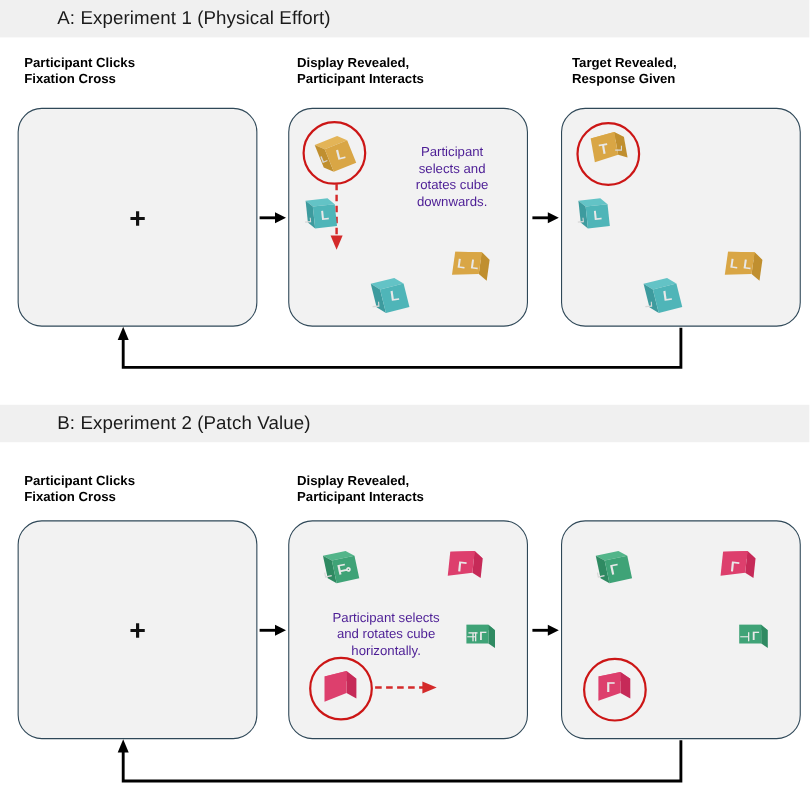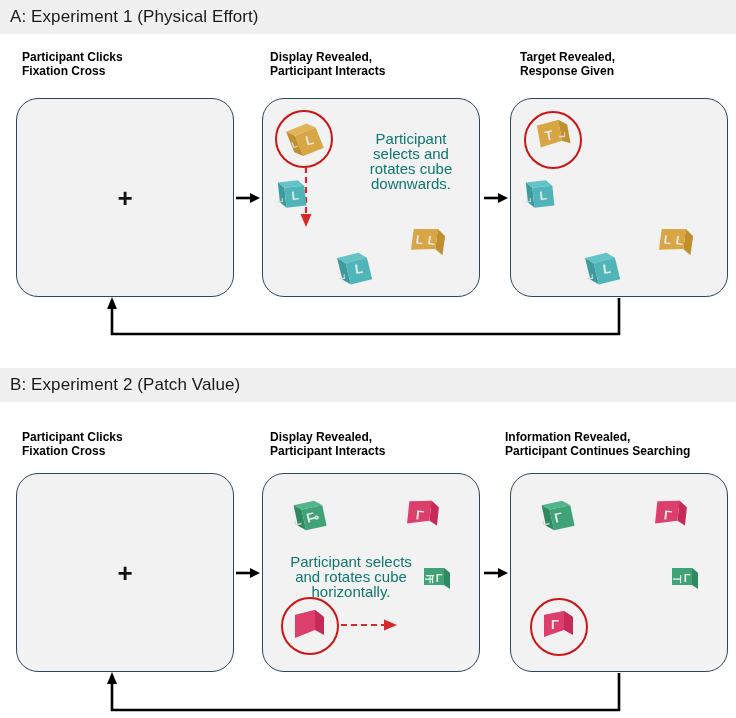--- a/index.html
+++ b/index.html
@@ -15,23 +15,24 @@
   
   .section-header {
     position: absolute;
     left: 0; width: 736px; height: 34px;
     background: #f0f0f0;
     display: flex; align-items: center;
   }
   .section-header-text {
     font-size: 17px;
     color: #1a1a1a;
-    padding-left: 10px;
+    padding-left: 24px;
     letter-spacing: 0.1px;
     white-space: nowrap;
+    margin-left: 28px;
   }
 
   
   .col-caption {
     position: absolute;
     font-size: 12px;
     font-weight: bold;
     color: #000;
     line-height: 14px;
     white-space: pre-line;
@@ -52,22 +53,22 @@
     transform: translate(-50%, -50%);
     font-size: 26px;
     font-weight: bold;
     color: #111;
     line-height: 1;
   }
 
   .panel-note {
     position: absolute;
     text-align: center;
-    font-size: 15px;
-    color: #0f766e;
+    font-size: 12px;
+    color: #4c1d95;
     line-height: 15px;
     white-space: pre-line;
   }
 
   
   .cube { position: absolute; }
   .cube svg { display: block; overflow: visible; }
 
   
   .sel-circle {
@@ -240,22 +241,20 @@
   </svg>
 
   <div class="section-header" style="top:368px;">
     <div class="section-header-text">B: Experiment 2 (Patch Value)</div>
   </div>
 
   <div class="col-caption" style="left:22px; top:430px; width:215px;">Participant Clicks
 Fixation Cross</div>
   <div class="col-caption" style="left:270px; top:430px; width:200px;">Display Revealed,
 Participant Interacts</div>
-  <div class="col-caption" style="left:505px; top:430px; width:228px;">Information Revealed,
-Participant Continues Searching</div>
 
   <div class="panel" style="left:16px; top:473px; width:218px; height:199px;">
     <div class="panel-inner">
       <div class="fixation-cross">+</div>
     </div>
   </div>
 
   <div class="panel" style="left:262px; top:473px; width:218px; height:199px;">
     <div class="panel-inner">
       <div class="panel-note" style="left:12px; top:80px; width:152px;">Participant selects

